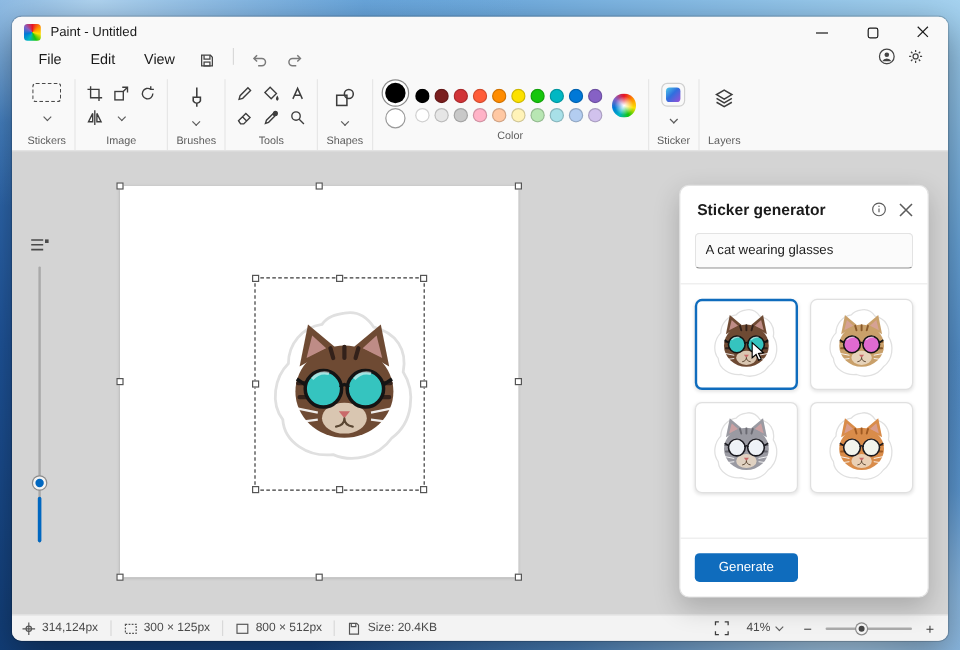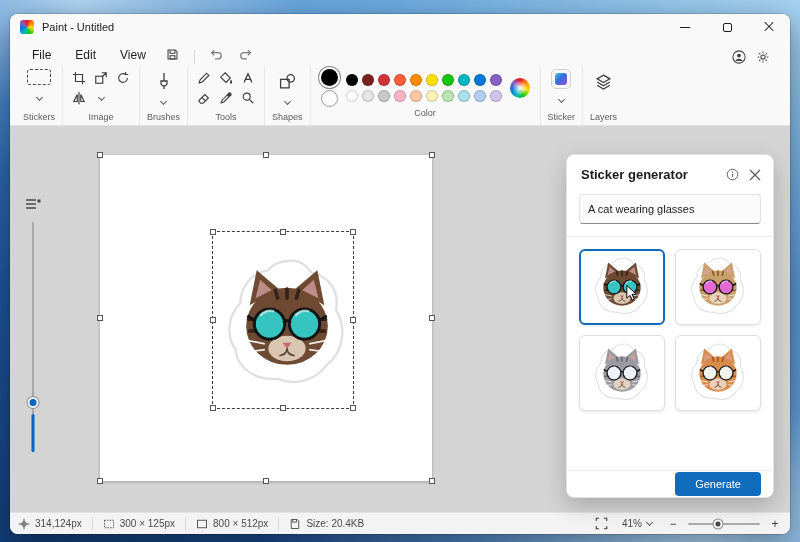--- a/index.html
+++ b/index.html
@@ -27,21 +27,21 @@
   .title-text { font-size:11px; color:#1b1b1b; }
   .win-controls { margin-left:auto; display:flex; height:100%; }
   .win-btn { width:42px; height:100%; display:flex; align-items:center; justify-content:center; color:#1b1b1b; }
   .ic-min { width:10px; height:1px; background:#1b1b1b; }
   .ic-max { width:9px; height:9px; border:1px solid #1b1b1b; border-radius:2px; }
   .ic-close { position:relative; width:10px; height:10px; }
   .ic-close::before,.ic-close::after{content:"";position:absolute;left:-1px;top:4px;width:12px;height:1px;background:#1b1b1b;}
   .ic-close::before{transform:rotate(45deg);} .ic-close::after{transform:rotate(-45deg);}
 
   
-  .menubar { height:24px; display:flex; align-items:flex-end; gap:4px; padding:0 12px; flex:0 0 auto; }
+  .menubar { height:24px; display:flex; align-items:flex-start; gap:4px; padding:0 12px; flex:0 0 auto; }
   .menu-item { font-size:12px; color:#1b1b1b; padding:2px 10px; border-radius:4px; }
   .mb-icon { width:26px; height:20px; display:flex; align-items:center; justify-content:center; border-radius:4px; color:#444; }
   .mb-sep { width:1px; height:14px; background:#d9d9d9; margin:0 4px; }
   .menubar-right { margin-left:auto; display:flex; gap:10px; align-items:center; padding-right:8px; color:#444; font-size:13px; }
 
   
   .ribbon { height:62px; display:flex; align-items:stretch; padding:2px 6px 0 6px; background:#f9f9f9; border-bottom:1px solid #e3e3e3; flex:0 0 auto; }
   .rgroup { display:flex; flex-direction:column; align-items:center; justify-content:space-between; padding:3px 7px 2px 7px; position:relative; }
   .rgroup + .rgroup { border-left:1px solid #e7e7e7; }
   .rgroup .glabel { font-size:9px; color:#5c5c5c; padding-bottom:1px; white-space:nowrap; }
@@ -102,21 +102,21 @@
   .prompt-wrap { padding:4px 12px 12px 12px; border-bottom:1px solid #ececec; }
   .prompt-input { width:100%; height:30px; font-size:11px; color:#1b1b1b; padding:0 8px;
     background:#fbfbfb; border:1px solid #e3e3e3; border-bottom:1.5px solid #8a8a8a; border-radius:4px;
     font-family:"Liberation Sans", sans-serif; }
   .thumbgrid { display:grid; grid-template-columns:1fr 1fr; gap:10px; padding:12px; flex:1; align-content:start; }
   .thumb { position:relative; height:76px; background:#fff; border:1px solid #e0e0e0; border-radius:6px;
     display:flex; align-items:center; justify-content:center; box-shadow:0 1px 3px rgba(0,0,0,.10); }
   .thumb.selected { border:2px solid #0f6cbd; box-shadow:0 0 0 1px #fff inset, 0 1px 3px rgba(0,0,0,.10); }
   .thumb .cat { width:66px; height:64px; }
   .cursor-overlay { position:absolute; left:52%; top:46%; width:15px; height:18px; }
-  .panel-foot { border-top:1px solid #ececec; padding:1px 12px; display:flex; justify-content:flex-end; }
+  .panel-foot { border-top:1px solid #ececec; padding:12px 12px; display:flex; justify-content:flex-start; }
   .gen-btn { background:#0f6cbd; color:#fff; font-size:11px; padding:6px 20px; border:none; border-radius:4px;
     font-family:"Liberation Sans", sans-serif; }
 
   
   .statusbar { height:22px; flex:0 0 auto; background:#f3f3f3; border-top:1px solid #e1e1e1;
     display:flex; align-items:center; padding:0 8px; font-size:10px; color:#4a4a4a; }
   .sb-item { display:flex; align-items:center; gap:5px; white-space:nowrap; }
   .sb-sep { width:1px; height:13px; background:#d9d9d9; margin:0 10px; }
   .sb-right { margin-left:auto; display:flex; align-items:center; gap:8px; }
   .zoom-dd { display:flex; align-items:center; gap:5px; padding:2px 6px; border-radius:3px; }

